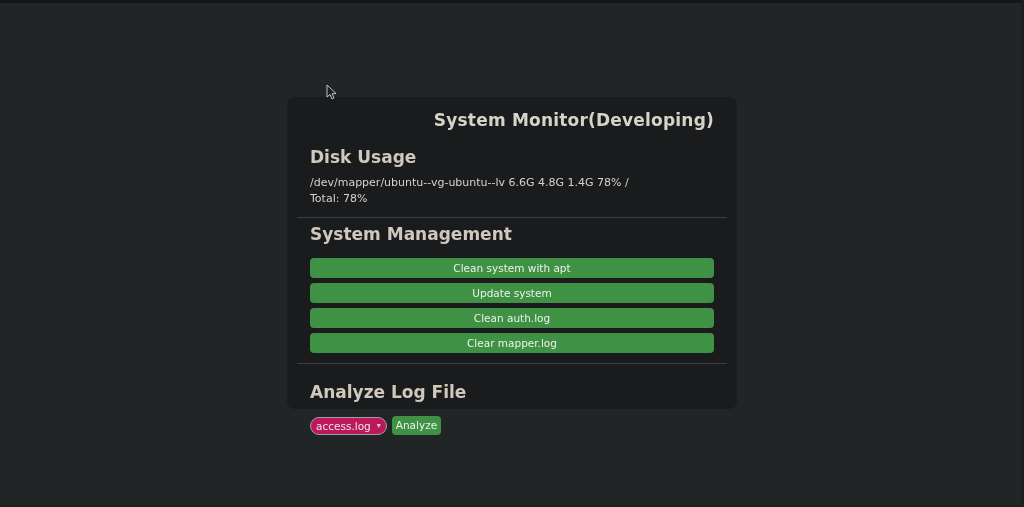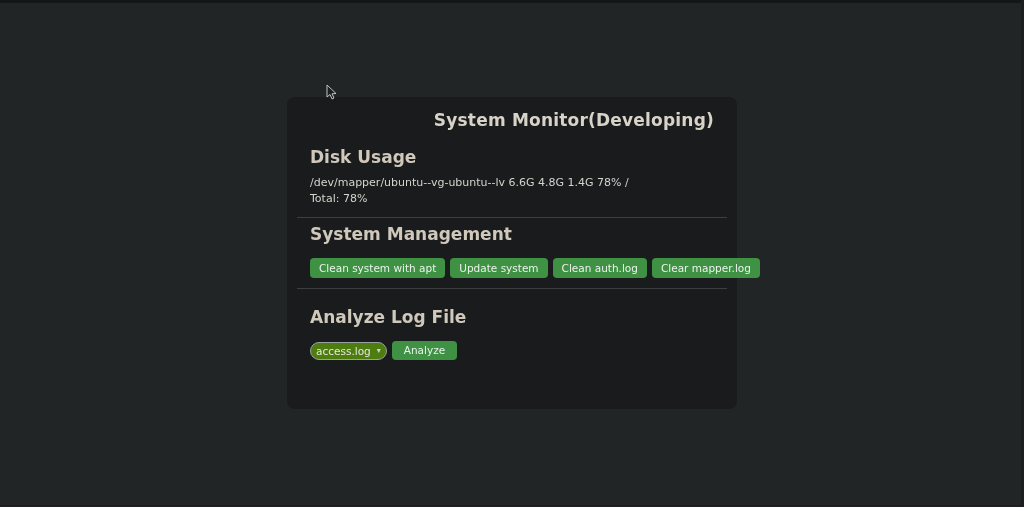--- a/index.html
+++ b/index.html
@@ -57,20 +57,21 @@
   hr.divider {
     border: none;
     height: 1px;
     background: #3b3f40;
     margin: 10px -13px 0 -13px;
   }
   .button-row {
     margin-top: 14px;
     display: flex;
     gap: 5px;
+    flex-direction: column;
   }
   .green-btn {
     background: #3f9143;
     color: #ecf2ec;
     border: none;
     border-radius: 4px;
     font-family: "DejaVu Sans", "Liberation Sans", sans-serif;
     font-size: 10.5px;
     line-height: 10.5px;
     padding: 5px 9px;
@@ -83,35 +84,35 @@
     display: flex;
     align-items: center;
     gap: 5px;
   }
   .fake-select {
     display: inline-flex;
     align-items: center;
     gap: 6px;
     height: 18px;
     padding: 0 5px;
-    background: #4d7c0f;
+    background: #be185d;
     border: 1px solid #9aa0a3;
     border-radius: 9px;
     font-size: 10.5px;
     color: #e8e6e2;
     cursor: pointer;
   }
   .fake-select .chevron {
     font-size: 8px;
     color: #cfd2d4;
     line-height: 8px;
   }
   .analyze-btn {
     height: 19px;
-    padding: 4px 12px;
+    padding: 4px 4px;
   }
   .cursor {
     position: absolute;
     left: 326px; top: 84px;
     width: 12px; height: 17px;
     pointer-events: none;
   }
 </style>
 </head>
 <body>

